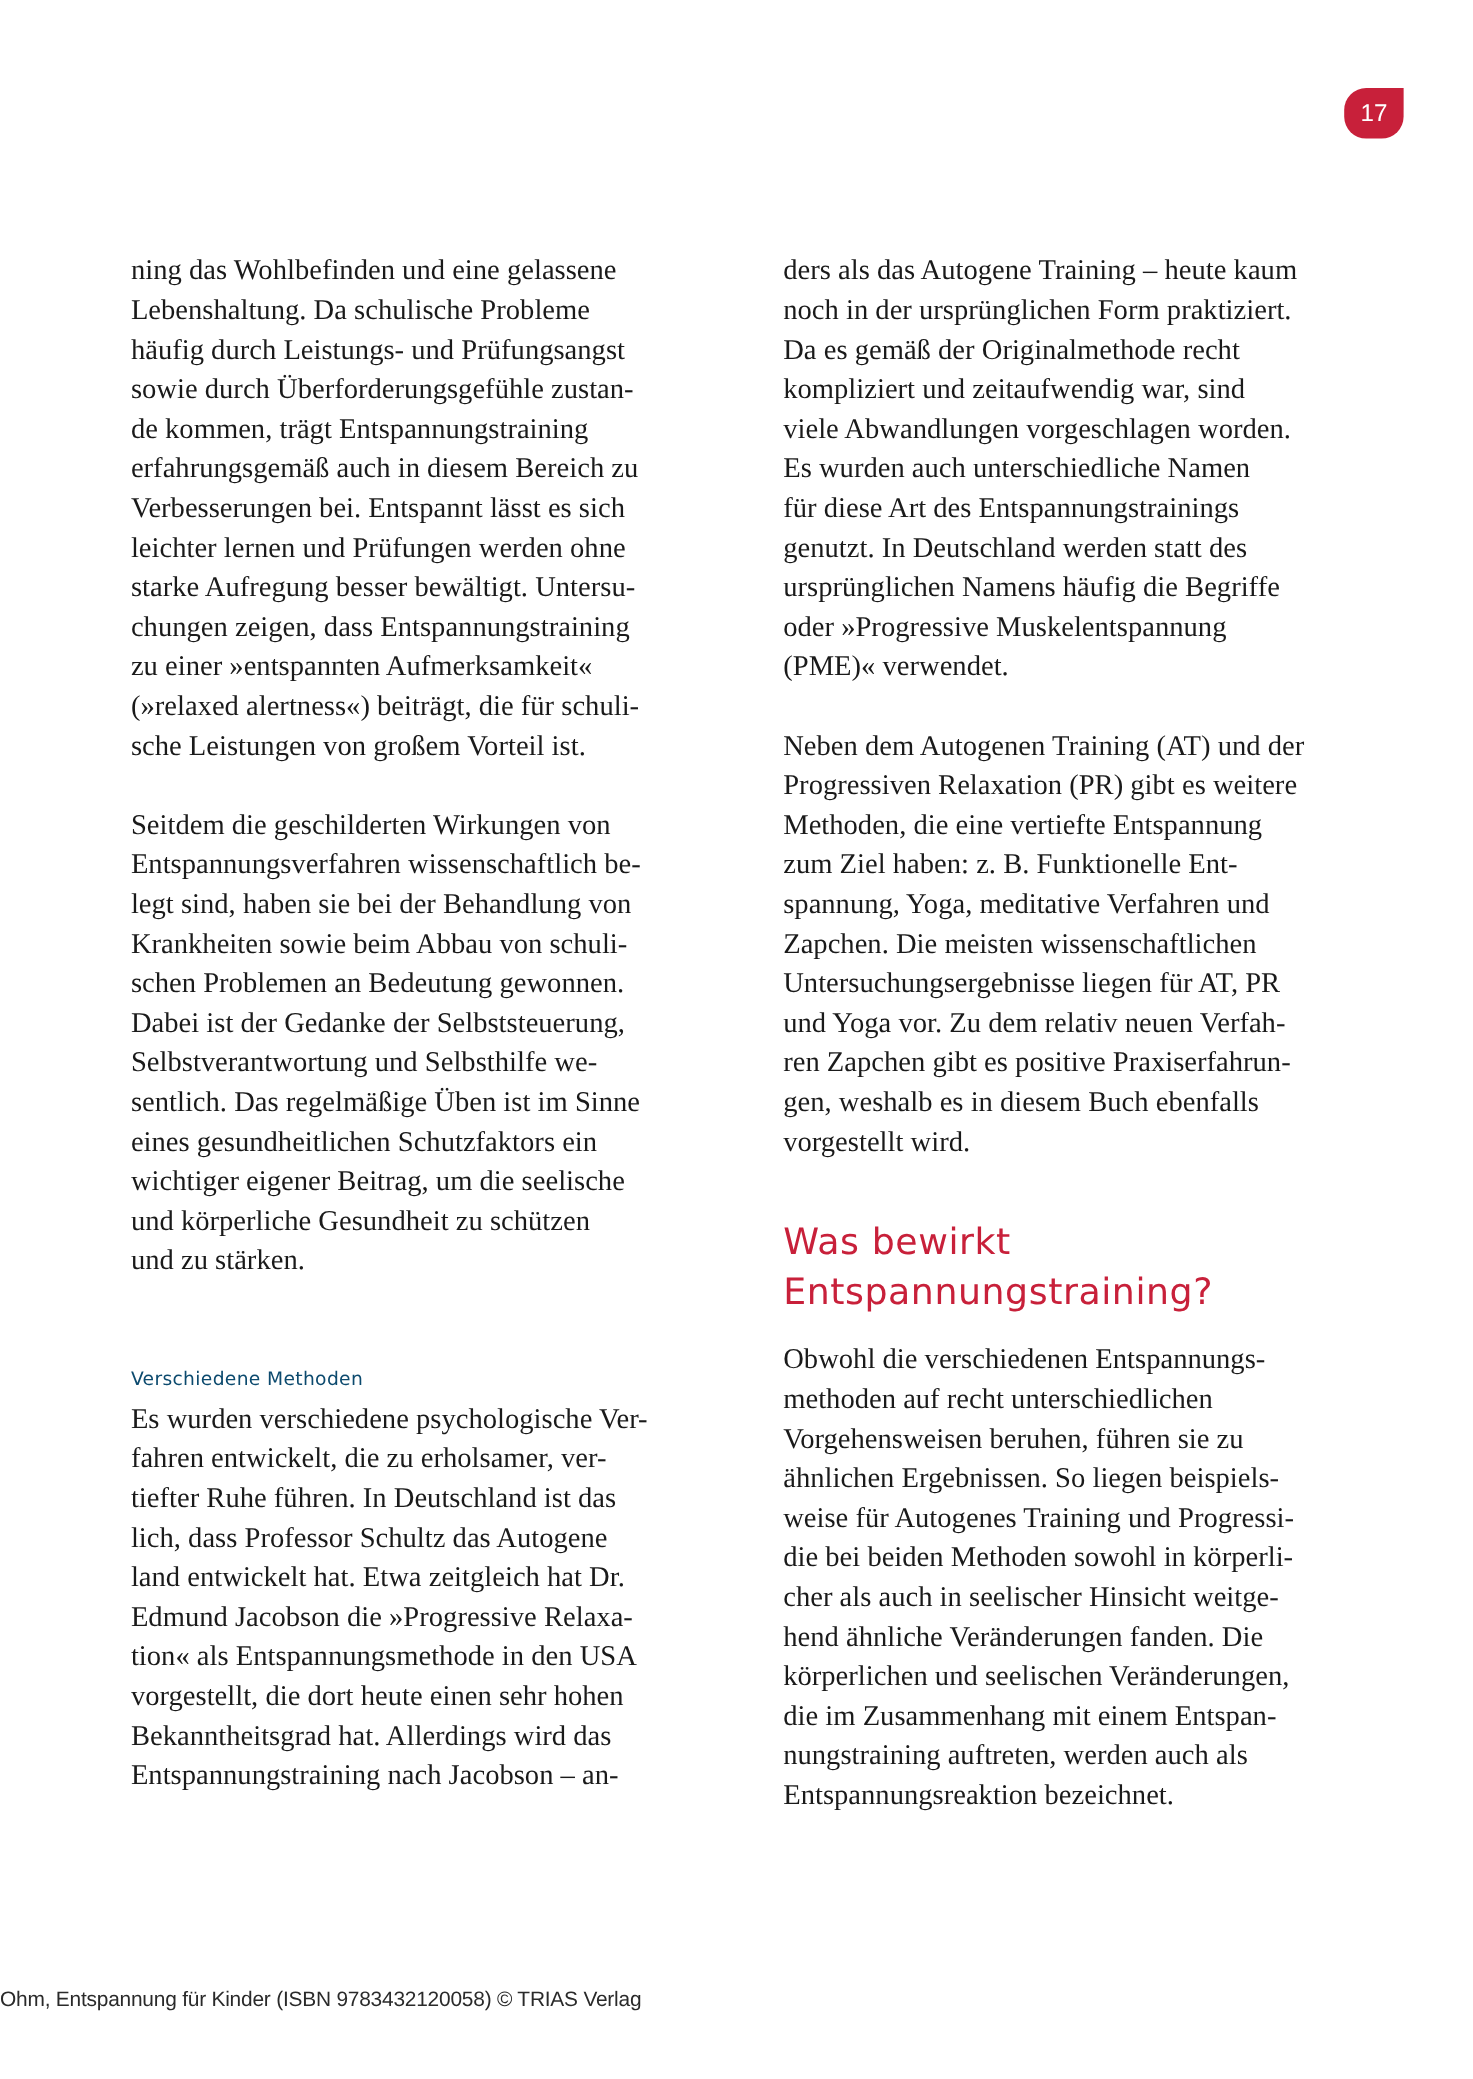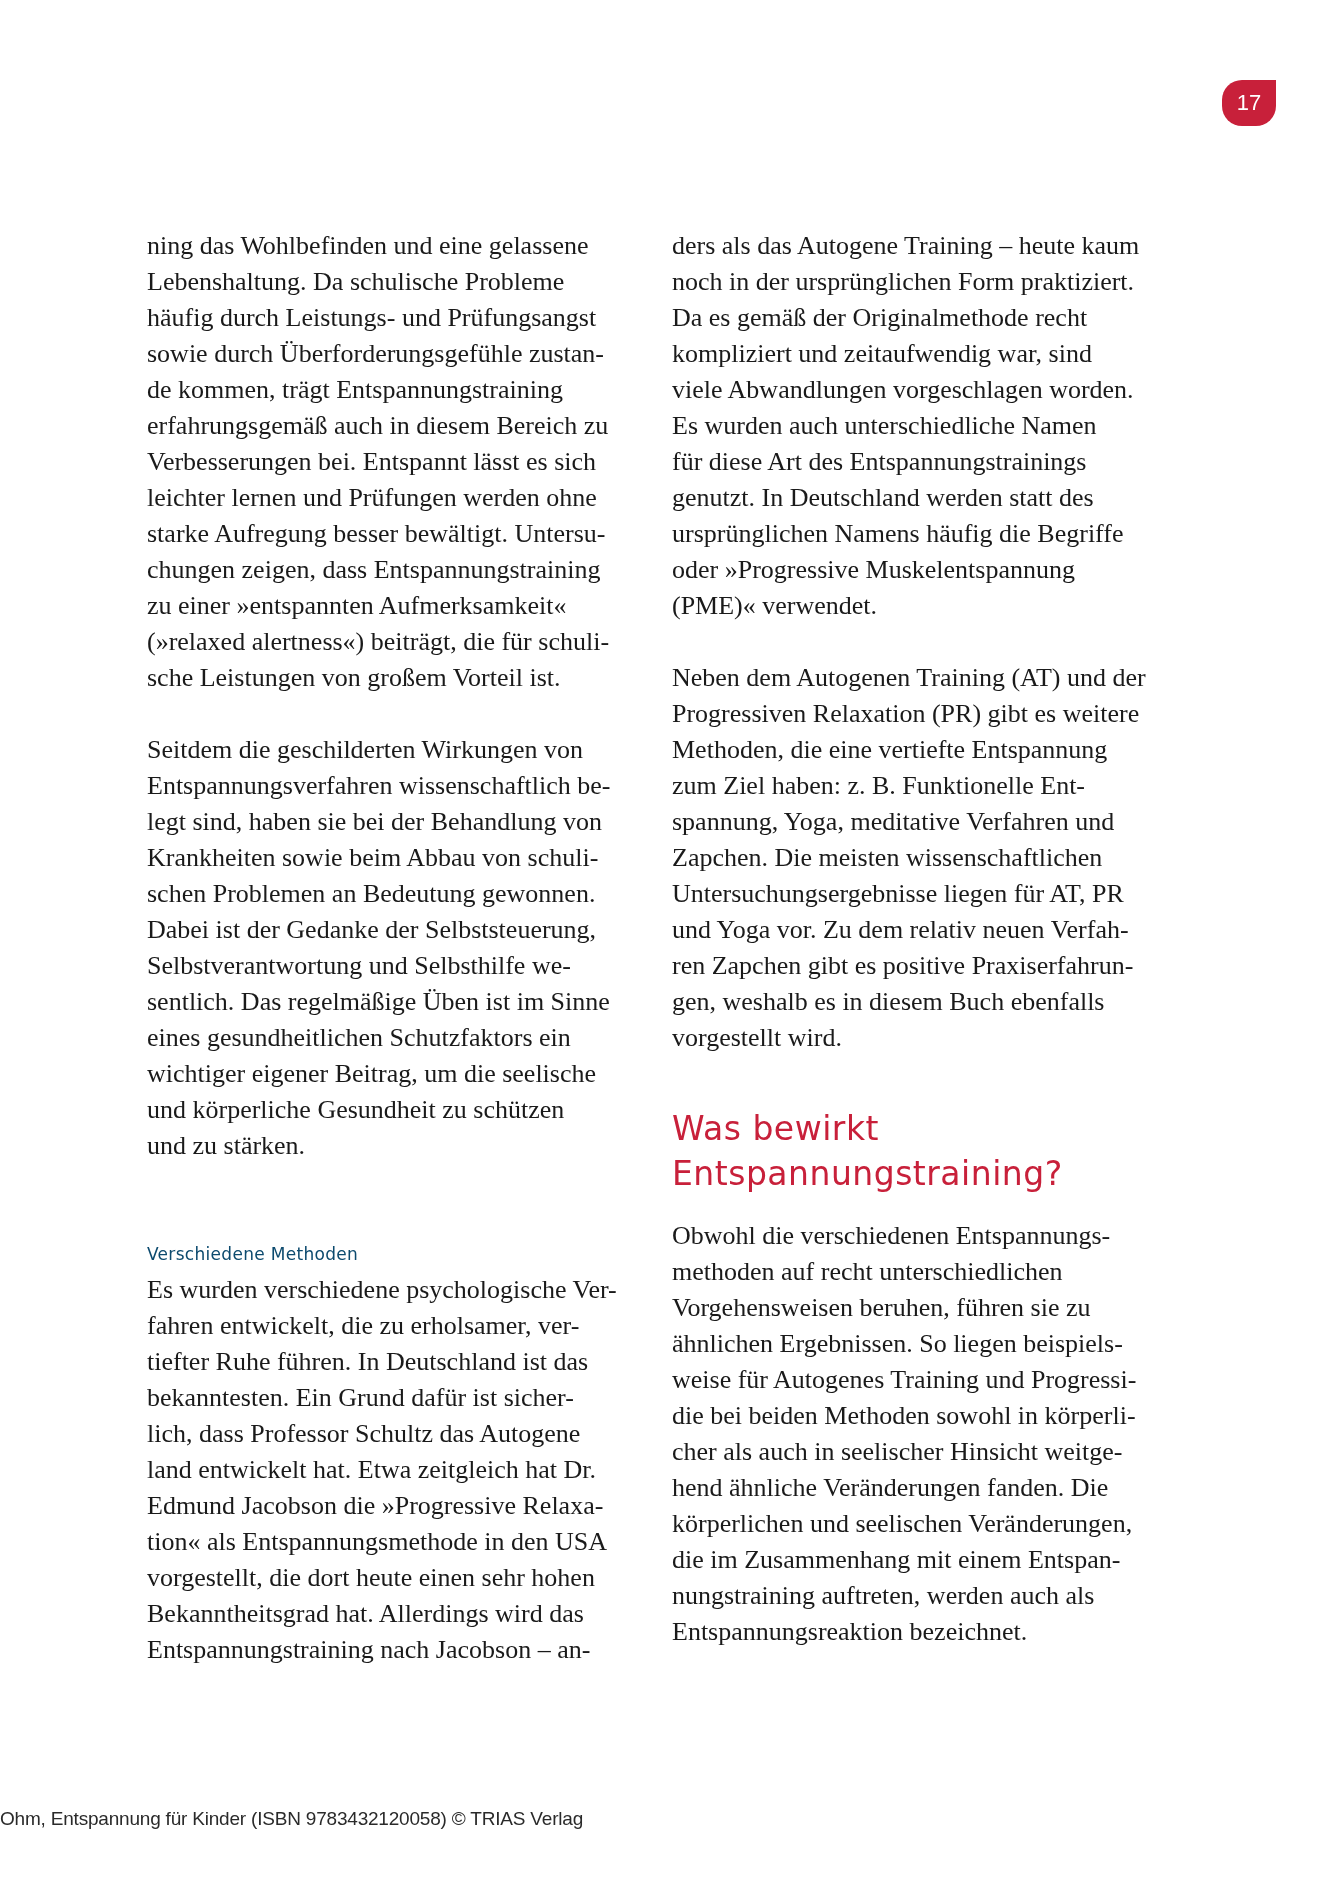--- a/index.html
+++ b/index.html
@@ -32,22 +32,22 @@
       letter-spacing: 0px;
     }
     .column {
       position: absolute;
       top: 228px;
       width: 530px;
       font-family: "Liberation Serif", serif;
       font-size: 26px;
       line-height: 36px;
     }
-    .col-left { left: 119px; margin-left: 28px; }
-    .col-right { left: 672px; }
+    .col-left { left: 119px; }
+    .col-right { left: 712px; }
     .line {
       display: block;
       white-space: nowrap;
       height: 36px;
     }
     .para-gap { height: 36px; }
     .subheading {
       font-family: "DejaVu Sans", sans-serif;
       color: #0c4a6e;
       font-size: 17px;
@@ -114,21 +114,20 @@
       <span class="line">wichtiger eigener Beitrag, um die seelische</span>
       <span class="line">und körperliche Gesundheit zu schützen</span>
       <span class="line">und zu stärken.</span>
     </div>
   <div class="para-gap" style="height:72px"></div>
   <div class="subheading">Verschiedene Methoden</div>
   <div>
       <span class="line">Es wurden verschiedene psychologische Ver-</span>
       <span class="line">fahren entwickelt, die zu erholsamer, ver-</span>
       <span class="line">tiefter Ruhe führen. In Deutschland ist das</span>
-      <span class="line">bekanntesten. Ein Grund dafür ist sicher-</span>
       <span class="line">lich, dass Professor Schultz das Autogene</span>
       <span class="line">land entwickelt hat. Etwa zeitgleich hat Dr.</span>
       <span class="line">Edmund Jacobson die »Progressive Relaxa-</span>
       <span class="line">tion« als Entspannungsmethode in den USA</span>
       <span class="line">vorgestellt, die dort heute einen sehr hohen</span>
       <span class="line">Bekanntheitsgrad hat. Allerdings wird das</span>
       <span class="line">Entspannungstraining nach Jacobson – an-</span>
     </div>
 </div>
 

